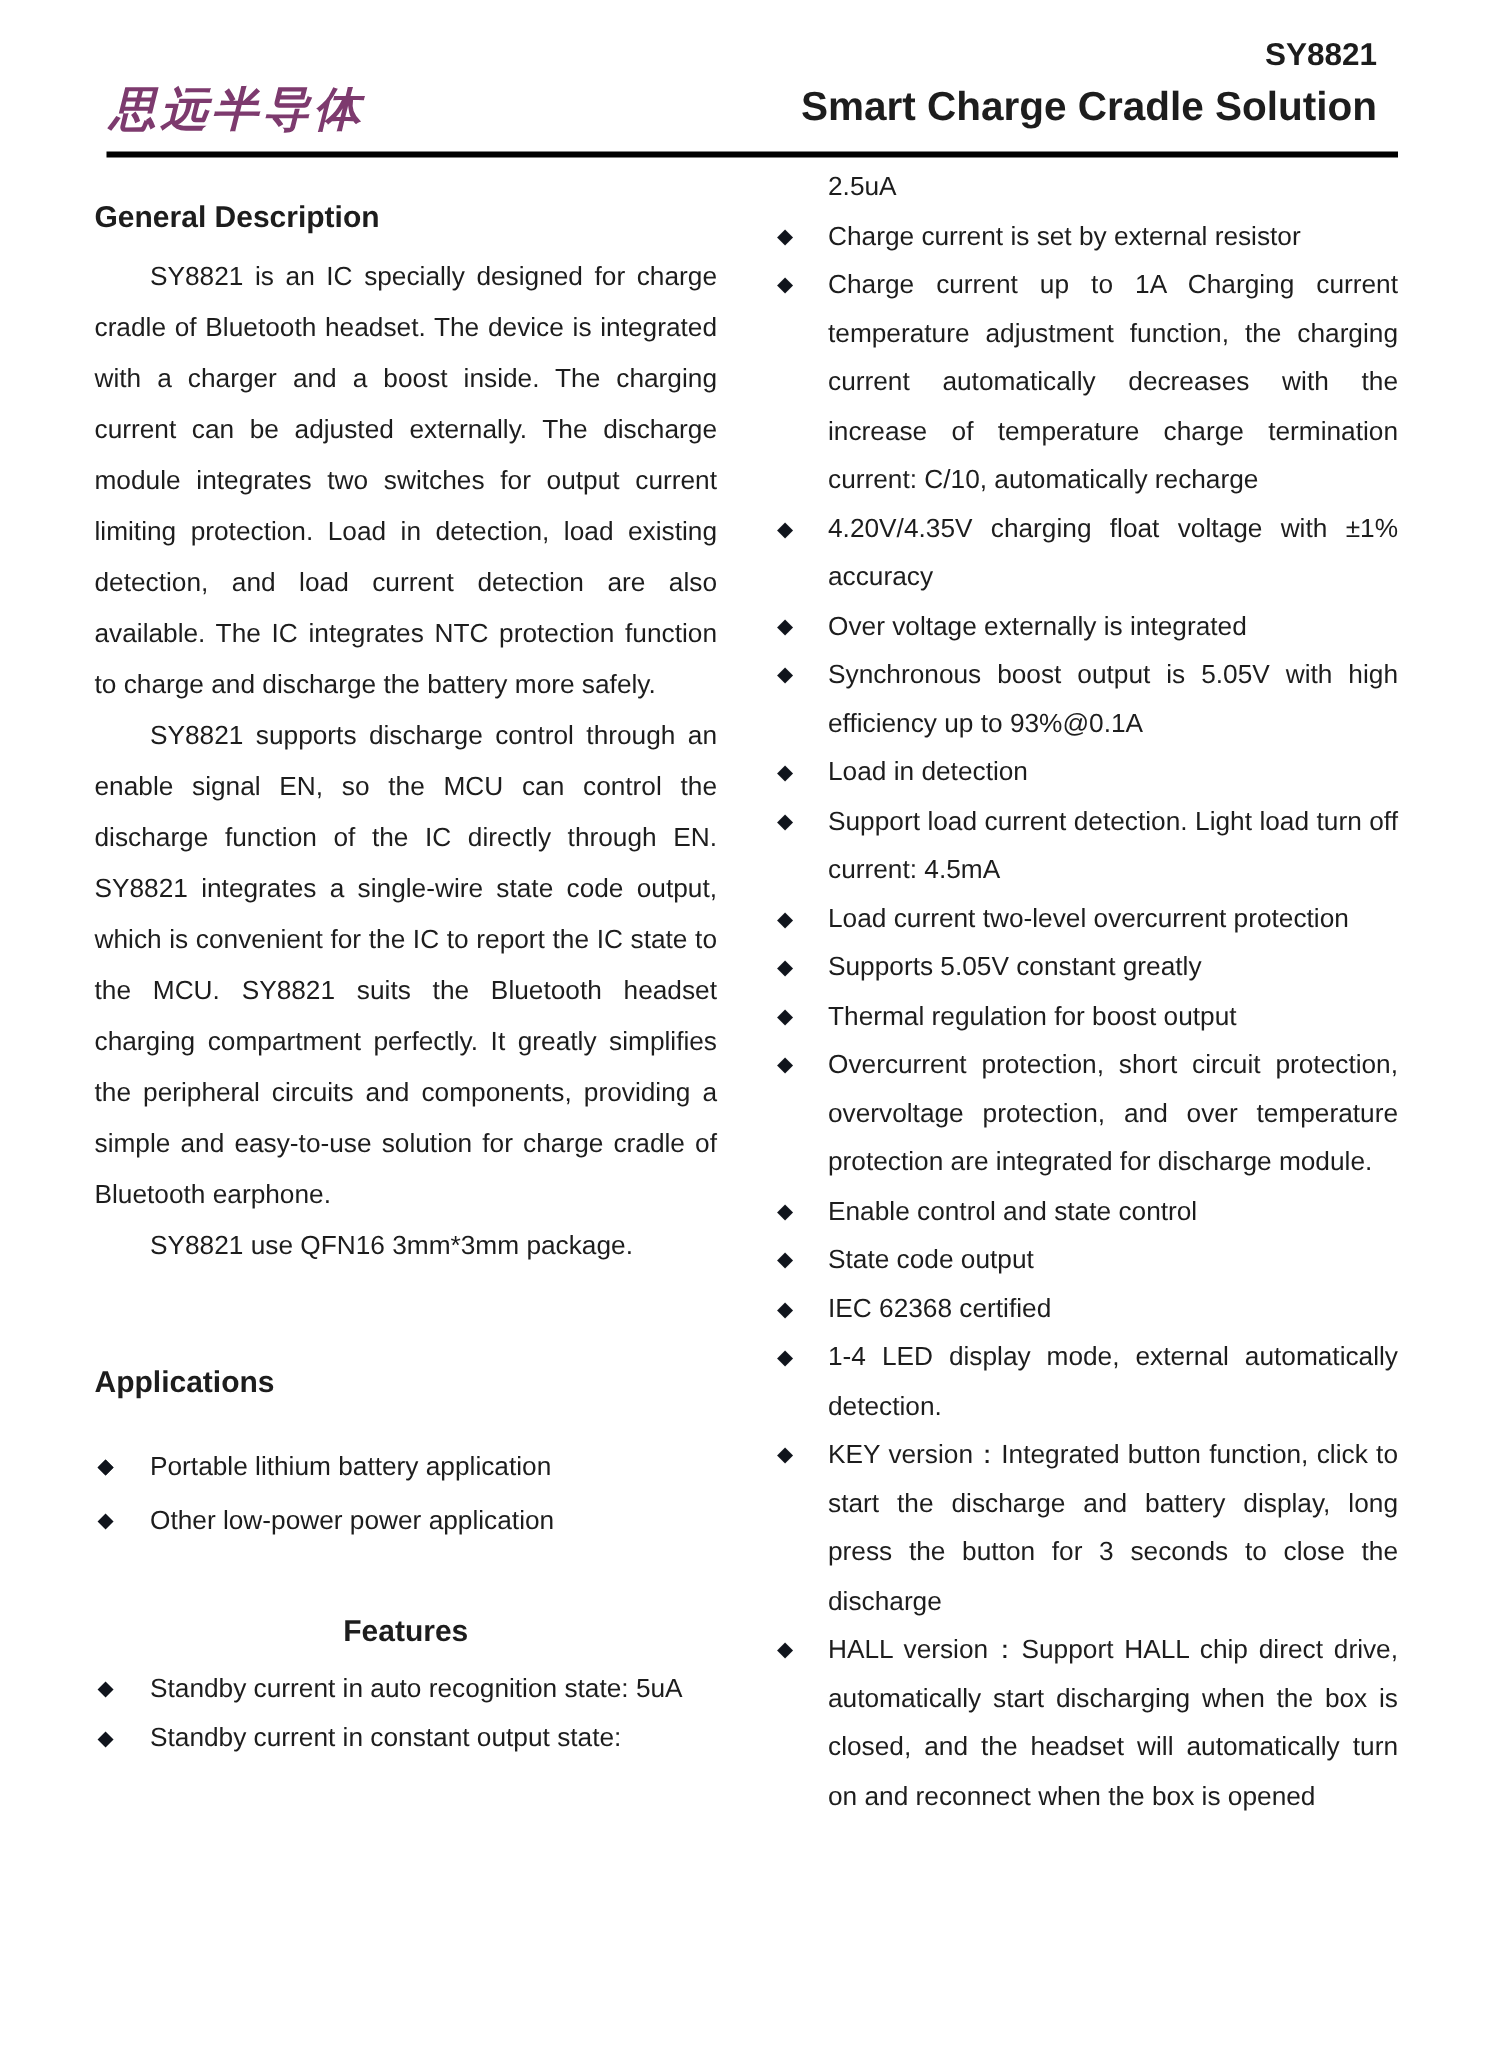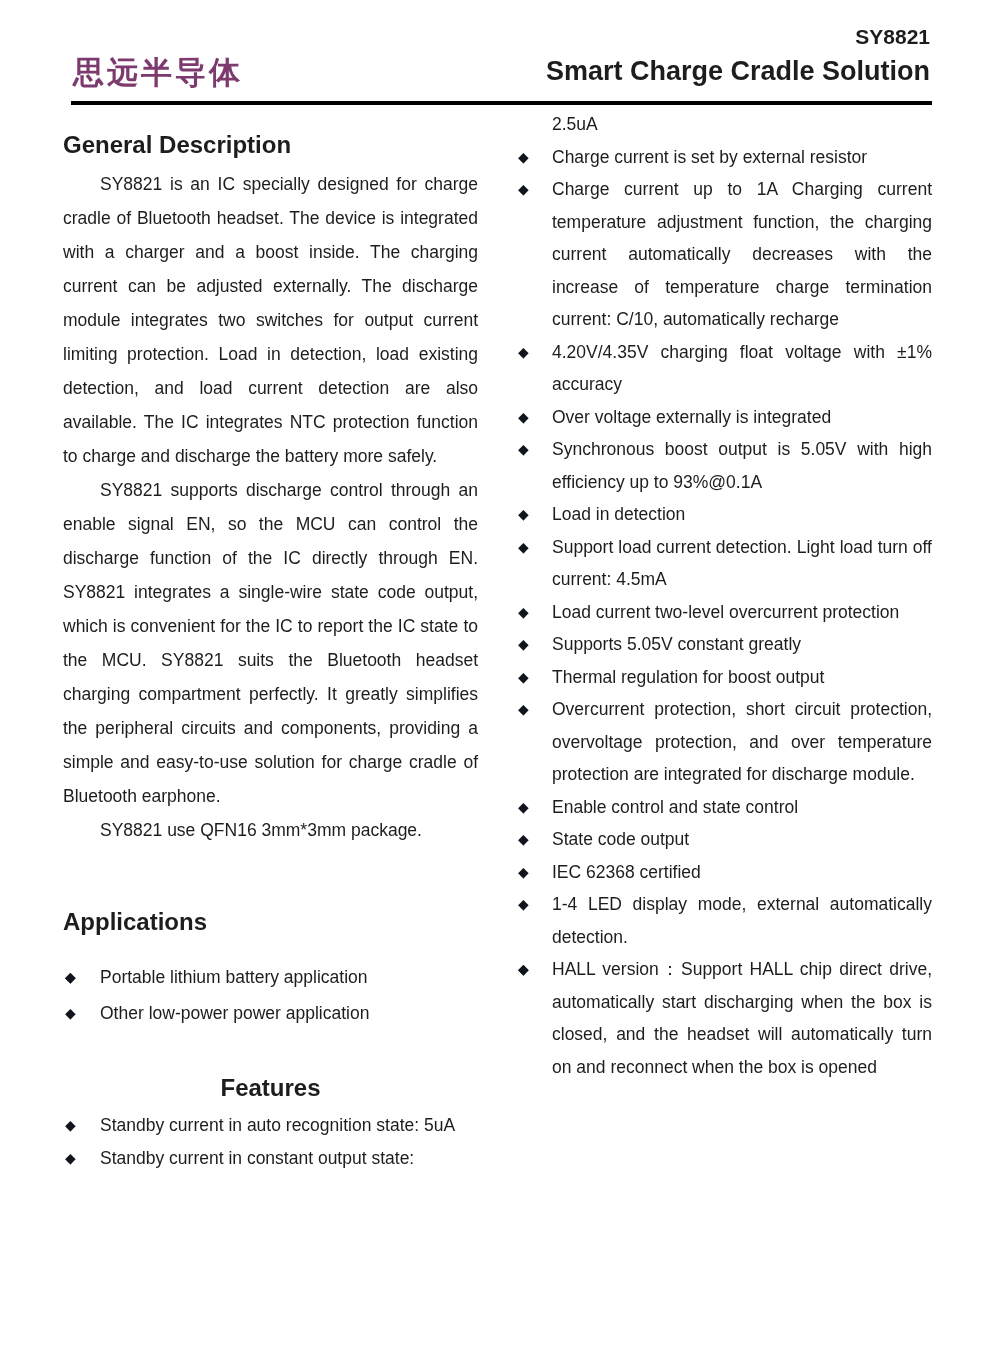--- a/index.html
+++ b/index.html
@@ -19,33 +19,34 @@
   }
   
   .header { position: relative; height: 101px; }
   .logo {
     position: absolute; left: 10px; top: 52px;
     font-size: 31px; font-weight: 700;
     color: #7d3a6e;
     letter-spacing: 3px;
     font-family: "DejaVu Sans", "Liberation Sans", sans-serif;
     white-space: nowrap;
+    font-style: italic;
   }
-  .titles { position: absolute; right: 2px; top: 24px; text-align: right; }
+  .titles { position: absolute; right: 14px; top: 24px; text-align: right; }
   .part-number { font-size: 21px; font-weight: 700; line-height: 1.25; }
   .doc-title   { font-size: 27px; font-weight: 700; line-height: 1.6; }
   .rule { height: 4px; background: #000000; margin-left: 8px; }
 
   
   .columns { display: flex; align-items: flex-start; }
   .col { text-align: justify; }
   .col-left  { width: 415px; margin-right: 40px; font-size: 17.5px; line-height: 34px; }
   .col-right { width: 414px; font-size: 17.5px; line-height: 32.5px; }
 
-  h2 { font-size: 24px; font-weight: 700; margin: 0; line-height: 26px; text-align: left; }
+  h2 { font-size: 20px; font-weight: 700; margin: 0; line-height: 26px; text-align: left; }
   .gd-title { margin-top: 27px; margin-bottom: 9px; }
   .apps-title { margin-top: 62px; margin-bottom: 24px; }
   .features-title { margin-top: 44px; margin-bottom: 8px; text-align: center; }
 
   p { margin: 0; text-indent: 37px; }
 
   ul { list-style: none; margin: 0; padding: 0; }
   li { position: relative; }
   .col-left li  { padding-left: 37px; }
   .col-right li { padding-left: 34px; }
@@ -166,20 +167,21 @@
         <li>
           <span class="bullet">◆</span>
           <span>IEC 62368 certified</span>
         </li>
         <li>
           <span class="bullet">◆</span>
           <span>1-4 LED display mode, external automatically detection.</span>
         </li>
         <li>
           <span class="bullet">◆</span>
+          <span>KEY version：Integrated button function, click to start the discharge and battery display, long press the button for 3 seconds to close the discharge</span>
         </li>
         <li>
           <span class="bullet">◆</span>
           <span>HALL version：Support HALL chip direct drive, automatically start discharging when the box is closed, and the headset will automatically turn on and reconnect when the box is opened</span>
         </li>
       </ul>
     </section>
 
   </main>
 </div>

